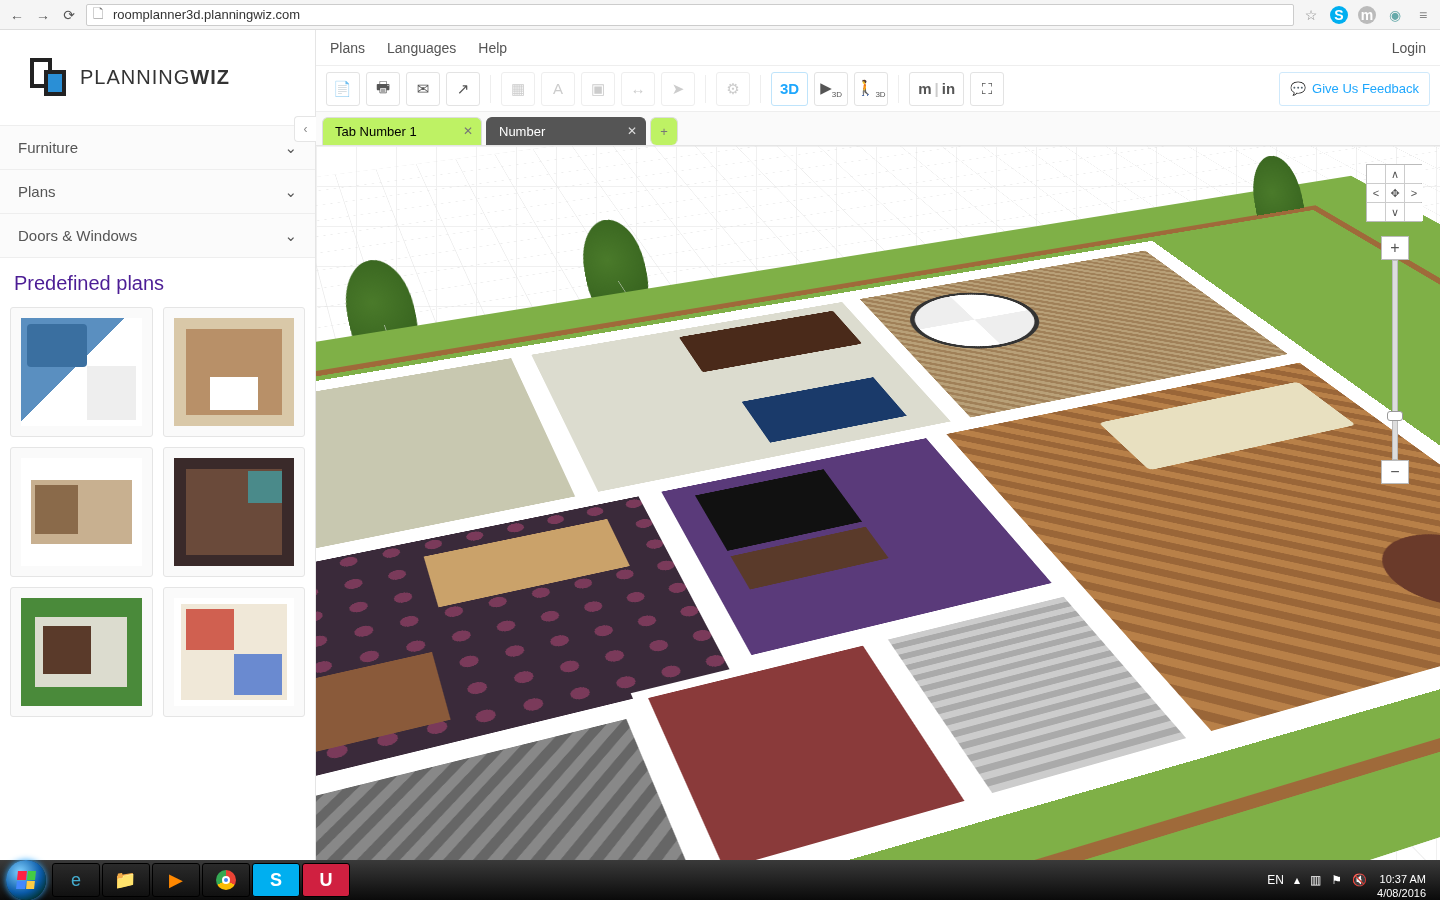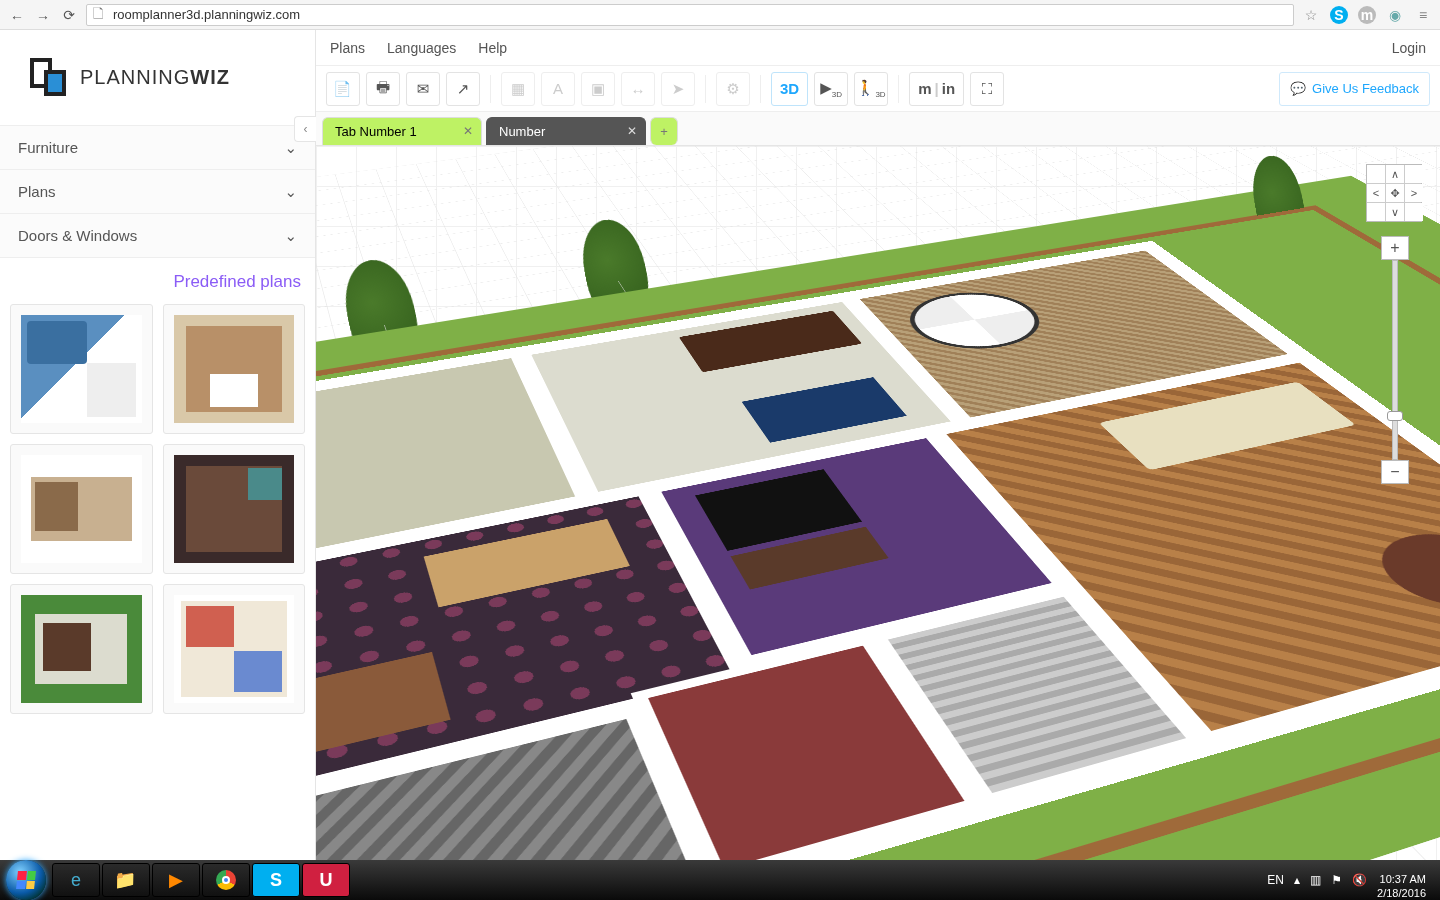--- a/index.html
+++ b/index.html
@@ -19,21 +19,21 @@
 .sidebar { width: 316px; border-right: 1px solid #e5e5e5; display: flex; flex-direction: column; }
 .logo-row { height: 95px; display: flex; align-items: center; padding-left: 30px; gap: 10px; }
 .logo-mark { width: 40px; height: 40px; position: relative; }
 .logo-mark .sq1 { position:absolute; left:0; top:0; width:22px;height:30px;border:4px solid #222; background:#fff;}
 .logo-mark .sq2 { position:absolute; left:14px; top:12px; width:22px;height:26px;border:4px solid #222; background:#2a8fd6;}
 .logo-text { font-size: 20px; letter-spacing: 1px; color:#333; }
 .logo-text b { font-weight: 800; }
 
 .accordion { border-top: 1px solid #eee; }
 .acc-item { height: 44px; display: flex; align-items: center; justify-content: space-between; padding: 0 18px; color: #555; font-size: 15px; border-bottom: 1px solid #eee; cursor: pointer; background:#fbfbfb;}
-.section-title { padding: 14px 14px 8px; font-size: 17px; color: #8b5cf6; text-align: right; }
+.section-title { padding: 14px 14px 8px; font-size: 20px; color: #4c1d95; }
 .search-wrap { padding: 0 10px 10px; }
 .search-input { width: 100%; height: 30px; border: 1px solid #ddd; border-radius: 2px; padding: 0 8px; font-size: 13px; color:#888; }
 .thumbs { flex:1; overflow:auto; padding: 4px 10px; display:grid; grid-template-columns:1fr 1fr; gap:10px; align-content:start;}
 .thumb { height: 130px; border:1px solid #e5e5e5; border-radius:3px; background:#fafafa; cursor:pointer; position:relative; overflow:hidden;}
 .thumb .mini { position:absolute; inset:10px; }
 
 .main { flex:1; display:flex; flex-direction:column; position:relative; }
 .menubar { height: 36px; display:flex; align-items:center; justify-content:space-between; padding: 0 14px; font-size:14px; color:#555; border-bottom:1px solid #eee;}
 .menubar .menus { display:flex; gap:22px; }
 .menubar .menus span { cursor:pointer; }
@@ -351,16 +351,16 @@
   <div class="tb-icon" style="background:#d02040;color:#fff;font-weight:bold">U</div>
   <div class="spacer"></div>
   <div class="tray">
     <span>EN</span>
     <span>▴</span>
     <span>▥</span>
     <span>⚑</span>
     <span style="color:#f44">🔇</span>
     <div class="clock">
       <div>10:37 AM</div>
-      <div>2/18/2016</div>
+      <div>4/08/2016</div>
     </div>
   </div>
 </div>
 
 </body></html>

